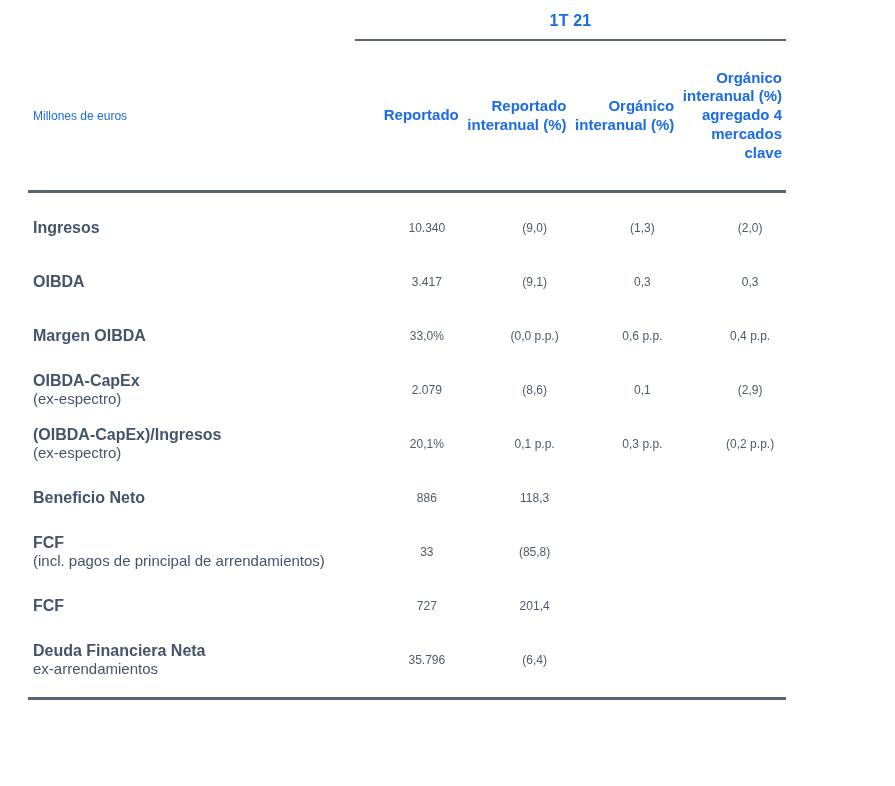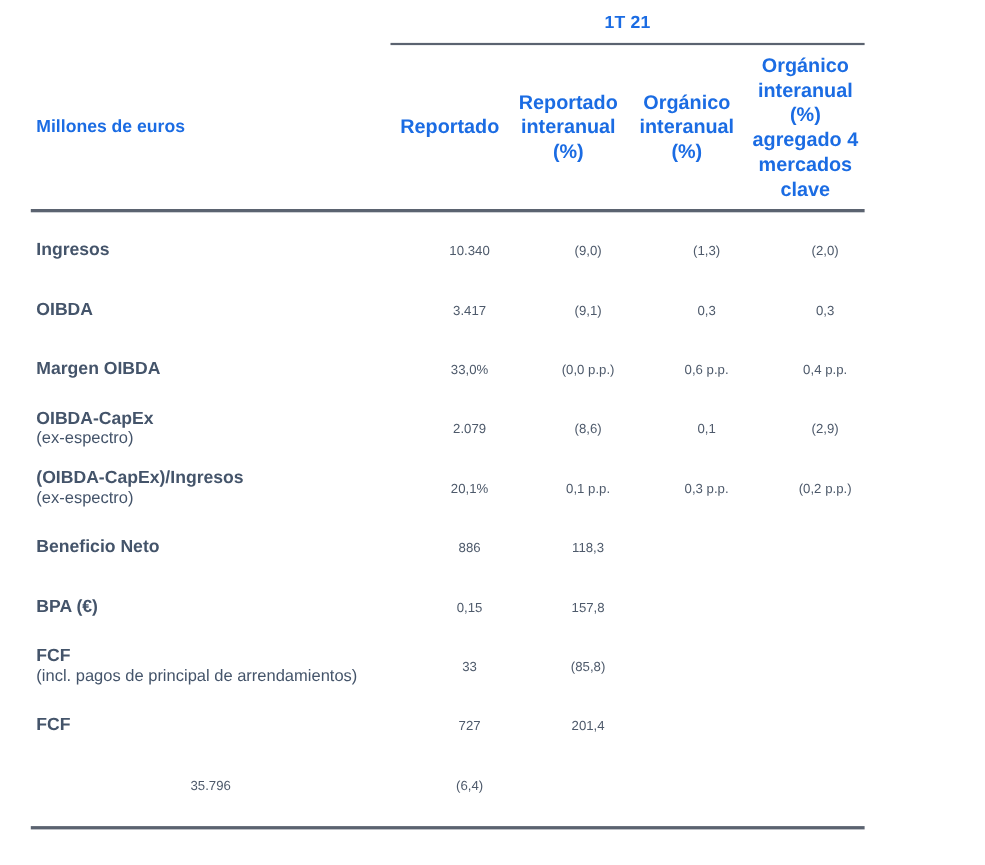--- a/index.html
+++ b/index.html
@@ -44,30 +44,30 @@
   }
   
   .hdr-row {
     display: grid;
     grid-template-columns: 327px repeat(4, 1fr);
     align-items: center;
     min-height: 152px;
     border-bottom: 3px solid var(--rule);
   }
   .unit-label {
-    font-size: 16px;
+    font-size: 12px;
+    font-weight: normal;
+    color: var(--accent-blue);
+    padding-left: 5px;
+  }
+  .col-h {
+    font-size: 15px;
     font-weight: bold;
     color: var(--accent-blue);
-    padding-left: 5px;
-  }
-  .col-h {
-    font-size: 18px;
-    font-weight: bold;
-    color: var(--accent-blue);
-    text-align: center;
+    text-align: right;
     line-height: 1.25;
     padding: 0 4px;
   }
   
   .rows { border-bottom: 3px solid var(--rule); padding-top: 8px; padding-bottom: 10px; }
   .row {
     display: grid;
     grid-template-columns: 327px repeat(4, 1fr);
     align-items: center;
     min-height: 54px;
@@ -165,47 +165,42 @@
           <div class="row-label-cell">
             <div class="row-label">Beneficio Neto</div>
           </div>
           <div class="cell-value">886</div>
           <div class="cell-value">118,3</div>
           <div class="cell-value"></div>
           <div class="cell-value"></div>
         </div>
         <div class="row">
           <div class="row-label-cell">
-            <div class="row-label">BPA (€)</div>
-          </div>
-          <div class="cell-value">0,15</div>
-          <div class="cell-value">157,8</div>
-          <div class="cell-value"></div>
-          <div class="cell-value"></div>
-        </div>
-        <div class="row">
-          <div class="row-label-cell">
             <div class="row-label">FCF</div>
             <div class="row-sublabel">(incl. pagos de principal de arrendamientos)</div>
           </div>
           <div class="cell-value">33</div>
           <div class="cell-value">(85,8)</div>
           <div class="cell-value"></div>
           <div class="cell-value"></div>
         </div>
         <div class="row">
           <div class="row-label-cell">
             <div class="row-label">FCF</div>
           </div>
           <div class="cell-value">727</div>
           <div class="cell-value">201,4</div>
           <div class="cell-value"></div>
           <div class="cell-value"></div>
         </div>
         <div class="row">
+          <div class="row-label-cell">
+            <div class="row-label">Deuda Financiera Neta</div>
+            <div class="row-sublabel">ex-arrendamientos</div>
+          </div>
           <div class="cell-value">35.796</div>
           <div class="cell-value">(6,4)</div>
           <div class="cell-value"></div>
           <div class="cell-value"></div>
         </div>
       </div>
 
   </div>
 </div>
 

